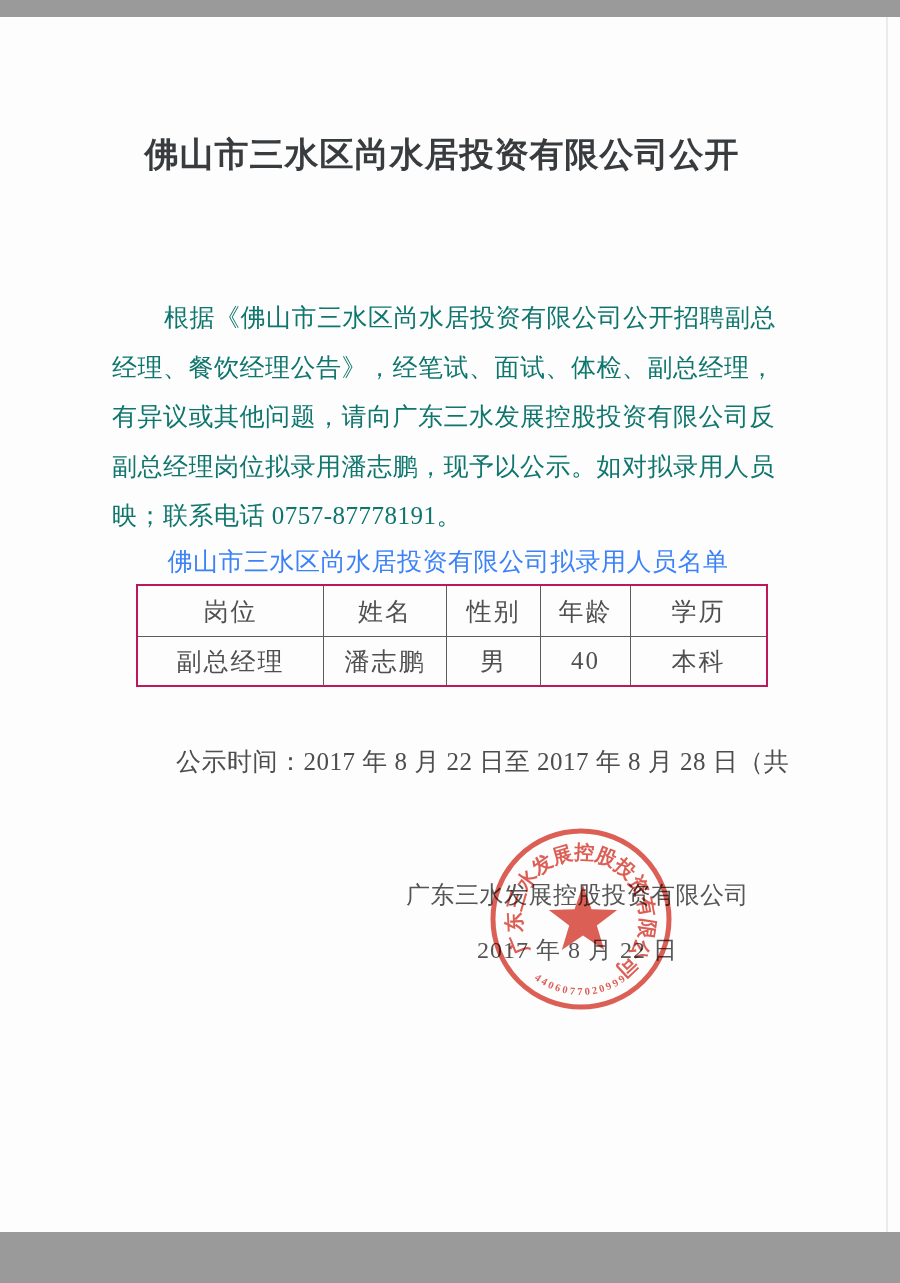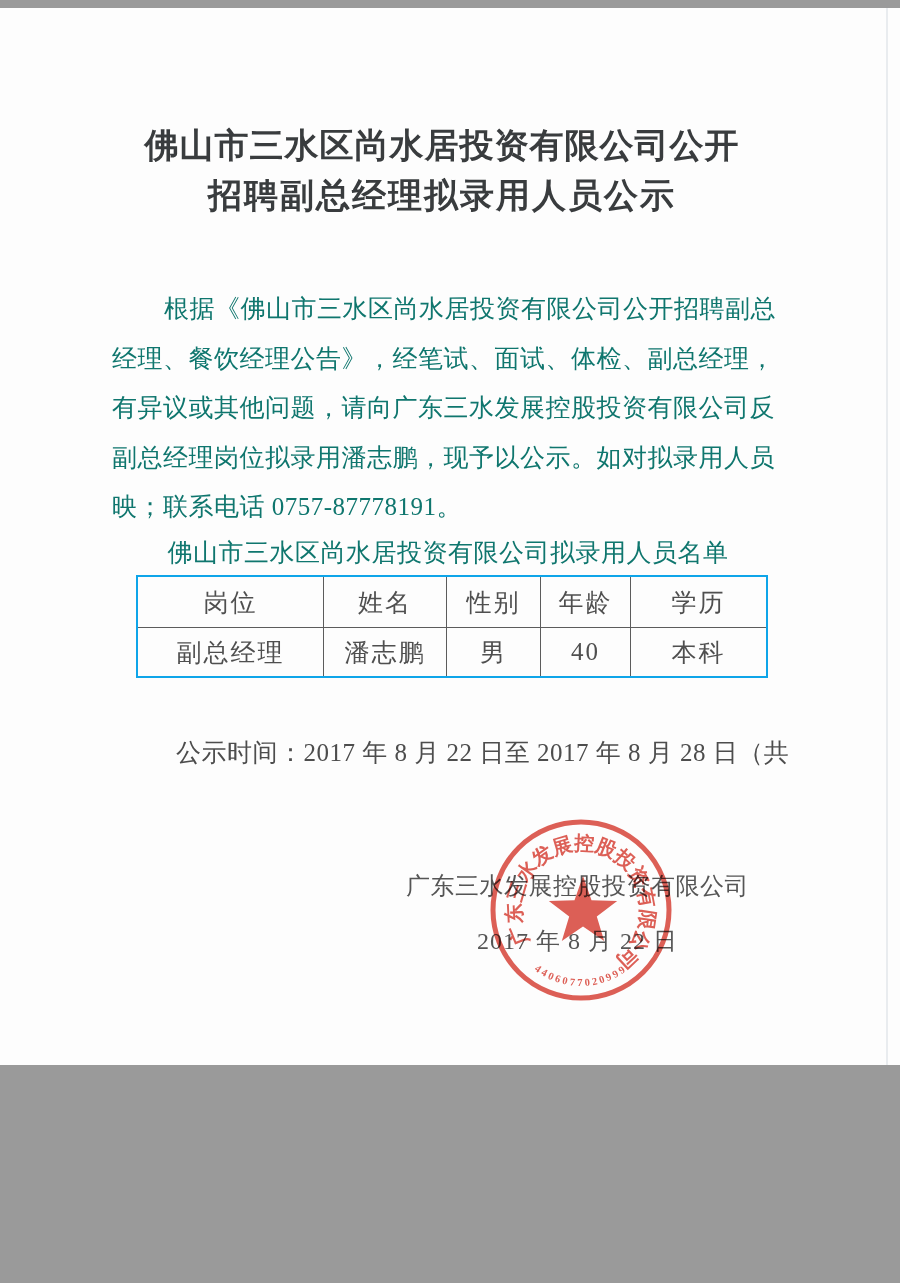--- a/index.html
+++ b/index.html
@@ -1,19 +1,19 @@
 <!DOCTYPE html>
 <html><head>
 <meta charset="utf-8">
 <style>
   html,body{margin:0;padding:0;background:#9a9a9a;}
   .canvas{
     position:relative;
-    width:900px;height:1057px;
-    margin:8px auto;
+    width:900px;height:1215px;
+    margin:17px auto;
     background:#fdfdfd;
     overflow:hidden;
     font-family:"Liberation Serif","DejaVu Serif",serif;
     color:#4a4a4a;
   }
   
   .scan-line{
     position:absolute;left:886px;top:0;width:2px;height:1283px;
     background:#e2e6e9;opacity:.75;
   }
@@ -33,37 +33,37 @@
     font-size:25px;line-height:49.5px;
     letter-spacing:.5px;
     color:#0f766e;
     white-space:nowrap;
   }
   .body-text .indent{padding-left:52px;}
   
   .table-caption{
     position:absolute;left:136px;top:527px;width:624px;height:36px;
     text-align:center;font-size:25px;line-height:36px;
-    letter-spacing:.5px;color:#0f766e;white-space:nowrap;
+    letter-spacing:.5px;color:#3b82f6;white-space:nowrap;
   }
   
   table.roster{
     position:absolute;left:136px;top:567px;
     width:624px;
     border-collapse:collapse;
     table-layout:fixed;
     font-size:25px;color:#4f4f4f;
   }
   table.roster td{
     border:1.5px solid #5c5c5c;
     text-align:center;vertical-align:middle;
     letter-spacing:2px;
     padding:0;
   }
-  table.roster{border:2px solid #0ea5e9;}
+  table.roster{border:2px solid #be185d;}
   table.roster tr.hdr td{height:50px;}
   table.roster tr.row td{height:48px;text-align:center;}
   .c1{width:185px}.c2{width:122px}.c3{width:93px}.c4{width:89px}.c5{width:135px}
   
   .notice{
     position:absolute;left:104px;top:722px;width:720px;
     font-size:25px;line-height:46px;letter-spacing:.5px;
     color:#4d4d4d;white-space:nowrap;
   }
   .notice .indent{padding-left:72px;font-family:Liberation Serif, serif;}
@@ -87,21 +87,20 @@
 </style>
 </head>
 <body>
 
 <div class="canvas">
 
   <div class="scan-line"></div>
 
   <div class="title">
     <div class="line1">佛山市三水区尚水居投资有限公司公开</div>
-    <div class="line2">招聘副总经理拟录用人员公示</div>
   </div>
 
   <div class="body-text">
     <div class="indent">根据《佛山市三水区尚水居投资有限公司公开招聘副总</div>
     <div>经理、餐饮经理公告》，经笔试、面试、体检、副总经理，</div>
     <div>有异议或其他问题，请向广东三水发展控股投资有限公司反</div>
     <div>副总经理岗位拟录用潘志鹏，现予以公示。如对拟录用人员</div>
     <div>映；联系电话 0757-87778191。</div>
   </div>
 

